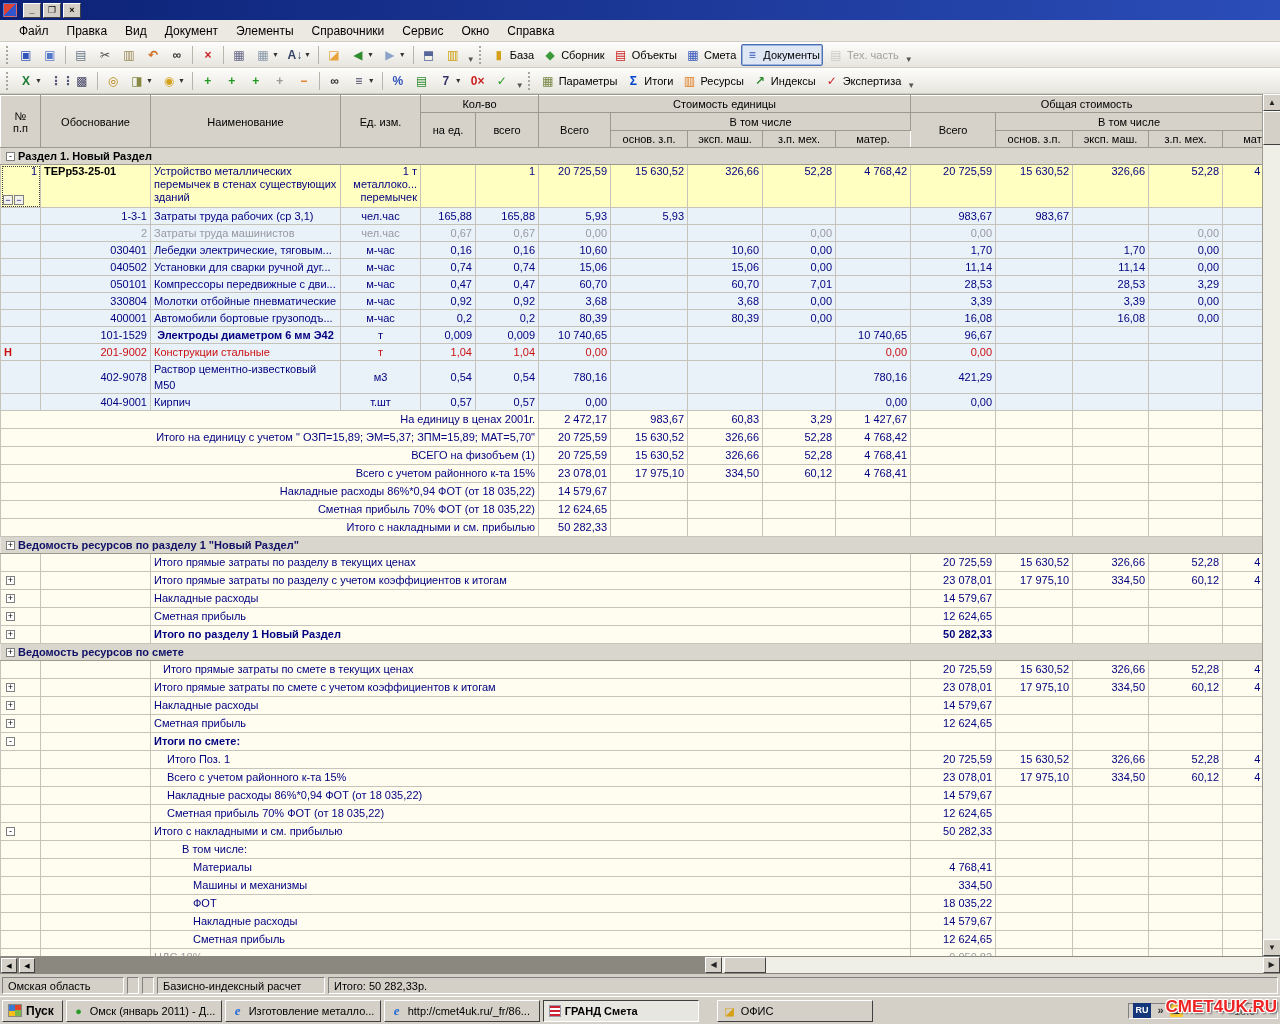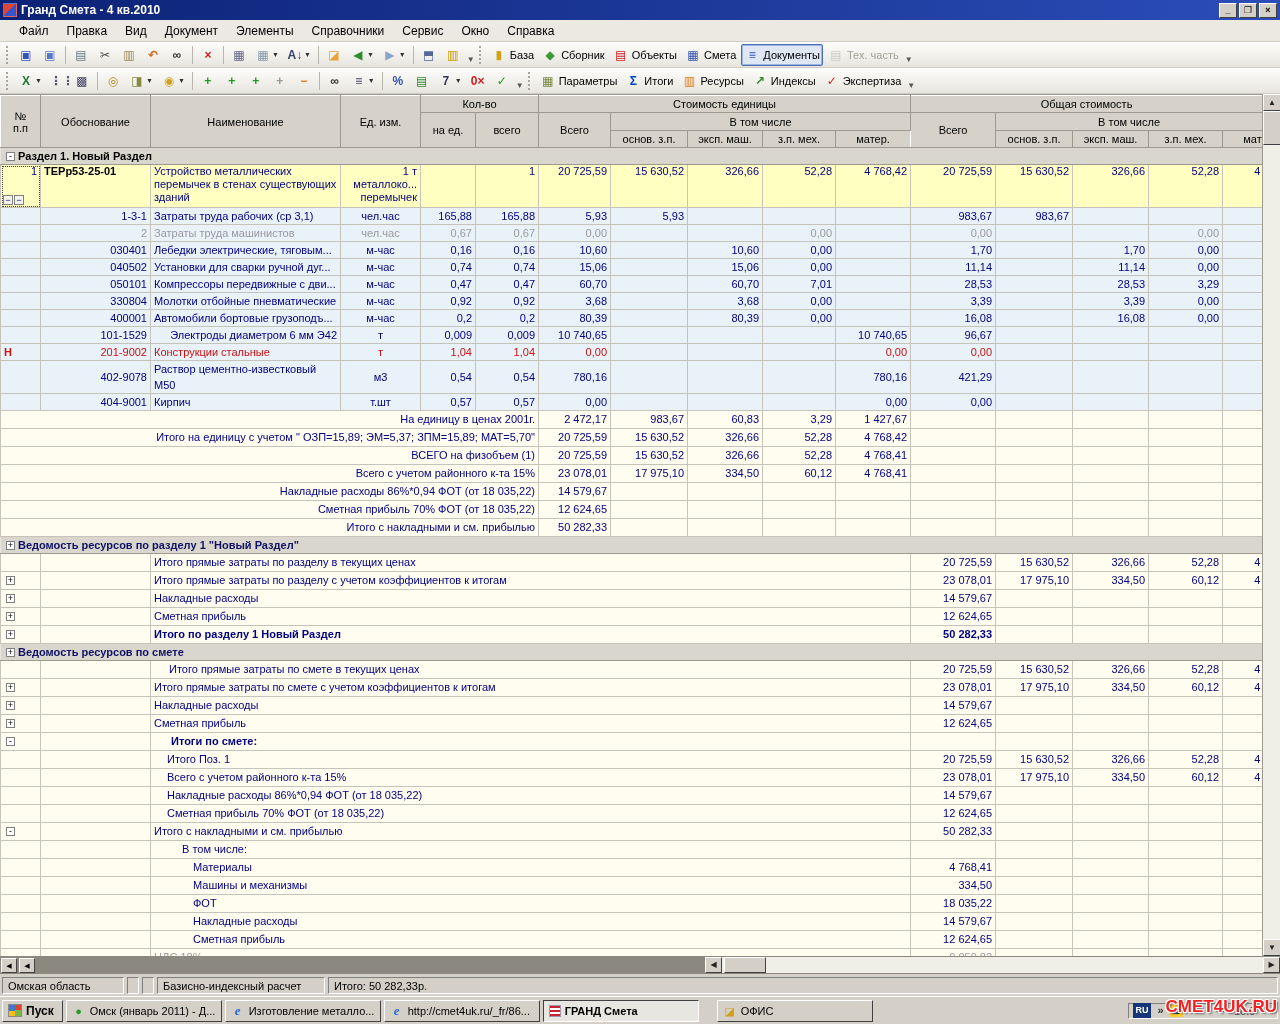--- a/index.html
+++ b/index.html
@@ -87,21 +87,20 @@
   .trayico { width:13px; height:13px; font-size:11px; line-height:13px; text-align:center; }
   .clock { color:#444; font-size:11px; }
   .watermark { position:absolute; right:0px; bottom:1px; font-size:17px; font-weight:bold; color:#e22; letter-spacing:0px;
      text-shadow:-1px -1px 0 #fff,1px -1px 0 #fff,-1px 1px 0 #fff,1px 1px 0 #fff,2px 2px 2px #666; z-index:10; }
 </style>
 </head>
 <body>
 
 <div class="titlebar">
   <div class="appicon"></div>
-  <div class="title">Гранд Смета - 4 кв.2010</div>
   <div class="winbtn">_</div>
   <div class="winbtn">❐</div>
   <div class="winbtn">×</div>
 </div>
 
 <div class="menubar" id="menubar">
     <div class="menuitem">Файл</div>
     <div class="menuitem">Правка</div>
     <div class="menuitem">Вид</div>
     <div class="menuitem">Документ</div>
@@ -503,21 +502,21 @@
           <td class="num"></td>
           <td class="num">16,08</td>
           <td class="num">0,00</td>
           <td class="num" style="padding: 0px;">
             <span class="cut"></span>
           </td>
         </tr>
         <tr class="res">
           <td class="flag"></td>
           <td class="num">101-1529</td>
-          <td style="white-space: pre-line; text-align: right;">Электроды диаметром 6 мм Э42</td>
+          <td style="white-space: pre-line; text-align: center; font-weight: bold;">Электроды диаметром 6 мм Э42</td>
           <td style="white-space: pre-line; text-align: center;">т</td>
           <td class="num">0,009</td>
           <td class="num">0,009</td>
           <td class="num">10 740,65</td>
           <td class="num"></td>
           <td class="num"></td>
           <td class="num"></td>
           <td class="num">10 740,65</td>
           <td class="num">96,67</td>
           <td class="num"></td>
@@ -754,21 +753,21 @@
           <td class="num" style="padding: 0px;">
             <span class="cut"></span>
           </td>
         </tr>
         <tr class="sec">
           <td colspan="16"><span class="exp">+</span><span style="color: rgb(16, 16, 102);">Ведомость ресурсов по смете</span></td>
         </tr>
         <tr class="tot">
           <td></td>
           <td></td>
-          <td colspan="9" style="padding-left: 18px;">Итого прямые затраты по смете в текущих ценах</td>
+          <td colspan="9" style="padding-left: 12px;">Итого прямые затраты по смете в текущих ценах</td>
           <td class="num">20 725,59</td>
           <td class="num">15 630,52</td>
           <td class="num">326,66</td>
           <td class="num">52,28</td>
           <td class="num" style="padding: 0px;">
             <span class="cut">4 768,42</span>
           </td>
         </tr>
         <tr class="tot">
           <td><span class="exp">+</span></td>
@@ -802,21 +801,21 @@
           <td class="num"></td>
           <td class="num"></td>
           <td class="num"></td>
           <td class="num" style="padding: 0px;">
             <span class="cut"></span>
           </td>
         </tr>
         <tr class="tot b">
           <td><span class="exp">-</span></td>
           <td></td>
-          <td colspan="9" style="padding-left: 20px;">Итоги по смете:</td>
+          <td colspan="9" style="padding-left: 3px;">Итоги по смете:</td>
           <td class="num"></td>
           <td class="num"></td>
           <td class="num"></td>
           <td class="num"></td>
           <td class="num" style="padding: 0px;">
             <span class="cut"></span>
           </td>
         </tr>
         <tr class="tot">
           <td></td>

